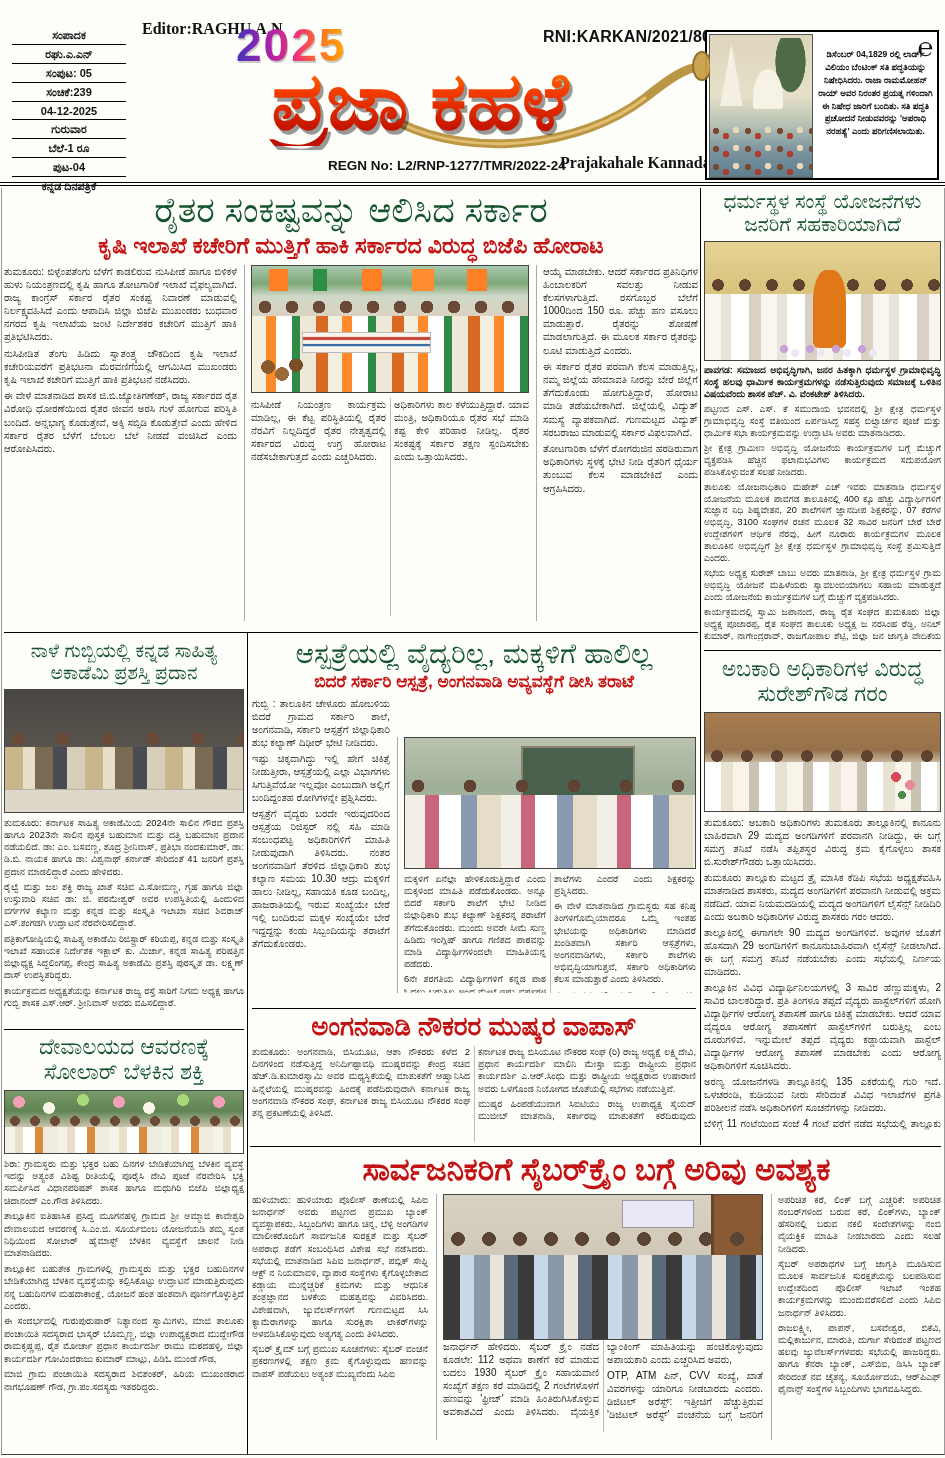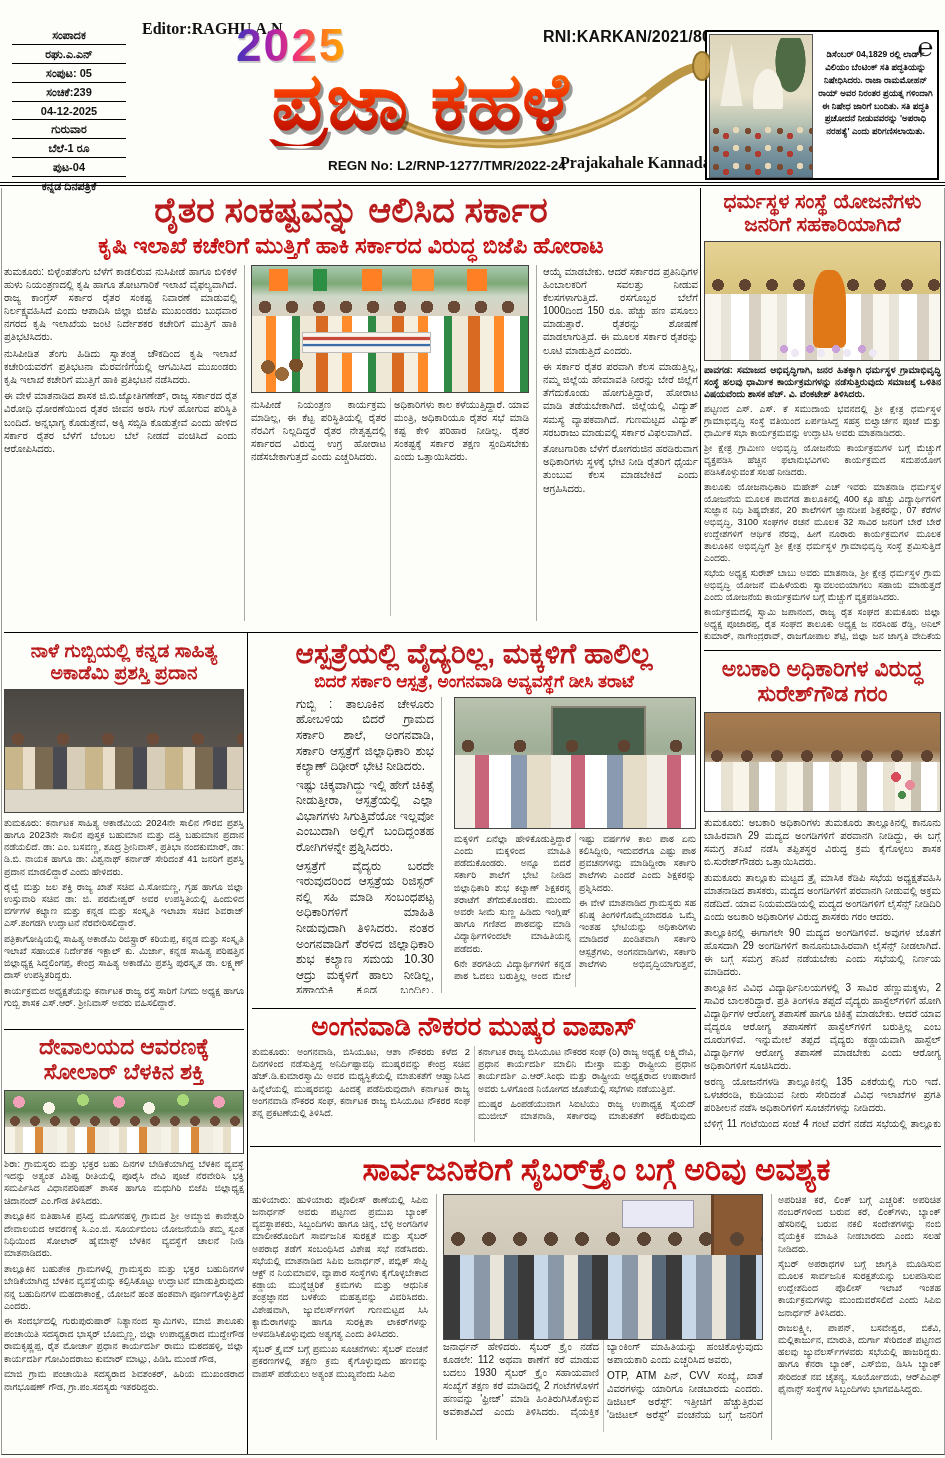--- a/index.html
+++ b/index.html
@@ -25,21 +25,21 @@
   .regn{position:absolute;left:328px;top:158px;font-weight:bold;font-size:13.5px;}
   .tagline{position:absolute;left:560px;top:154px;font-family:"Liberation Serif",serif;font-weight:bold;font-size:16px;}
   .history-box{position:absolute;left:705px;top:30px;width:234px;height:150px;border:2px solid #000;background:#fff;display:flex;padding:2px;gap:3px;box-sizing:border-box;}
   .history-img{position:relative;width:102px;height:100%;border:1px solid #555;overflow:hidden;flex:none;}
   .history-text{position:relative;flex:1;font-size:8.6px;font-weight:bold;line-height:1.5;text-align:center;padding-top:14px;}
   .history-sym{position:absolute;top:-6px;right:2px;font-family:"Liberation Serif",serif;font-style:italic;font-size:26px;font-weight:bold;}
   .history-date{font-weight:bold;}
   .double-rule{position:absolute;left:0;top:182px;width:945px;height:4px;border-top:1.5px solid #000;border-bottom:1.5px solid #000;box-sizing:border-box;}
   
   .art{position:absolute;overflow:hidden;}
-  .hl-black{font-weight:700;text-align:center;color:#b91c1c;line-height:1.15;}
+  .hl-black{font-weight:400;text-align:center;color:#14532d;line-height:1.15;}
   .hl-red{font-weight:900;text-align:center;color:#c41212;line-height:1.15;}
   .body-txt p{margin:0 0 3px;text-align:justify;}
   .body-txt{text-align:justify;}
   .cap{font-weight:bold;}
   .vrule{position:absolute;width:0;border-left:1.5px solid #000;}
   .hrule{position:absolute;height:0;border-top:1.5px solid #000;}
   .colrule{border-left:1px solid #aaa;}
   .frame{position:absolute;left:1px;top:188px;width:942px;height:1266px;border-left:1px solid #999;border-right:1px solid #999;border-bottom:1.5px solid #444;pointer-events:none;}
   
   .photo{position:relative;overflow:hidden;border:1px solid #444;width:100%;box-sizing:border-box;}
@@ -215,26 +215,26 @@
       <p>ರೈಲ್ವೆ ಮತ್ತು ಜಲ ಶಕ್ತಿ ರಾಜ್ಯ ಖಾತೆ ಸಚಿವ ವಿ.ಸೋಮಣ್ಣ, ಗೃಹ ಹಾಗೂ ಜಿಲ್ಲಾ ಉಸ್ತುವಾರಿ ಸಚಿವ ಡಾ: ಜಿ. ಪರಮೇಶ್ವರ್ ಅವರ ಉಪಸ್ಥಿತಿಯಲ್ಲಿ ಹಿಂದುಳಿದ ವರ್ಗಗಳ ಕಲ್ಯಾಣ ಮತ್ತು ಕನ್ನಡ ಮತ್ತು ಸಂಸ್ಕೃತಿ ಇಲಾಖಾ ಸಚಿವ ಶಿವರಾಜ್ ಎಸ್.ತಂಗಡಗಿ ಉದ್ಘಾಟನೆ ನೆರವೇರಿಸಲಿದ್ದಾರೆ.</p>
       <p>ಪತ್ರಿಕಾಗೋಷ್ಠಿಯಲ್ಲಿ ಸಾಹಿತ್ಯ ಅಕಾಡೆಮಿ ರಿಜಿಸ್ಟ್ರಾರ್ ಕರಿಯಪ್ಪ, ಕನ್ನಡ ಮತ್ತು ಸಂಸ್ಕೃತಿ ಇಲಾಖೆ ಸಹಾಯಕ ನಿರ್ದೇಶಕ ಇಕ್ಬಾಲ್ ಕು. ಮಿರ್ಜಾ, ಕನ್ನಡ ಸಾಹಿತ್ಯ ಪರಿಷತ್ತಿನ ಜಿಲ್ಲಾಧ್ಯಕ್ಷ ಸಿದ್ಧಲಿಂಗಪ್ಪ, ಕೇಂದ್ರ ಸಾಹಿತ್ಯ ಅಕಾಡೆಮಿ ಪ್ರಶಸ್ತಿ ಪುರಸ್ಕೃತ ಡಾ. ಲಕ್ಷ್ಮಣ್ ದಾಸ್ ಉಪಸ್ಥಿತರಿದ್ದರು.</p>
       <p>ಕಾರ್ಯಕ್ರಮದ ಅಧ್ಯಕ್ಷತೆಯನ್ನು ಕರ್ನಾಟಕ ರಾಜ್ಯ ರಸ್ತೆ ಸಾರಿಗೆ ನಿಗಮ ಅಧ್ಯಕ್ಷ ಹಾಗೂ ಗುಬ್ಬಿ ಶಾಸಕ ಎಸ್.ಆರ್. ಶ್ರೀನಿವಾಸ್ ಅವರು ವಹಿಸಲಿದ್ದಾರೆ.</p>
     </div>
   </div>
 
   <div class="art" style="left:252px;top:638px;width:444px;height:368px;">
     <div class="hl-black" style="font-size:28px;white-space:nowrap;">ಆಸ್ಪತ್ರೆಯಲ್ಲಿ ವೈದ್ಯರಿಲ್ಲ, ಮಕ್ಕಳಿಗೆ ಹಾಲಿಲ್ಲ</div>
     <div class="hl-red" style="font-size:17px;margin-top:2px;white-space:nowrap;">ಬಿದರೆ ಸರ್ಕಾರಿ ಆಸ್ಪತ್ರೆ, ಅಂಗನವಾಡಿ ಅವ್ಯವಸ್ಥೆಗೆ ಡೀಸಿ ತರಾಟೆ</div>
     <div style="display:flex;gap:7px;margin-top:5px;height:296px;">
-      <div class="body-txt" style="width:138px;font-size:12px;line-height:1.3;overflow:hidden;margin-left:44px;">
+      <div class="body-txt" style="width:138px;font-size:10px;line-height:1.3;overflow:hidden;">
         <p>ಗುಬ್ಬಿ : ತಾಲೂಕಿನ ಚೇಳೂರು ಹೋಬಳಿಯ ಬಿದರೆ ಗ್ರಾಮದ ಸರ್ಕಾರಿ ಶಾಲೆ, ಅಂಗನವಾಡಿ, ಸರ್ಕಾರಿ ಆಸ್ಪತ್ರೆಗೆ ಜಿಲ್ಲಾಧಿಕಾರಿ ಶುಭ ಕಲ್ಯಾಣ್ ದಿಢೀರ್ ಭೇಟಿ ನೀಡಿದರು.</p>
         <p>ಇಷ್ಟು ಚಿಕ್ಕವಾಗಿದ್ದು ಇಲ್ಲಿ ಹೇಗೆ ಚಿಕಿತ್ಸೆ ನೀಡುತ್ತೀರಾ, ಆಸ್ಪತ್ರೆಯಲ್ಲಿ ಎಲ್ಲಾ ವಿಭಾಗಗಳು ಸಿಗುತ್ತಿವೆಯೋ ಇಲ್ಲವೋ ಎಂಬುದಾಗಿ ಅಲ್ಲಿಗೆ ಬಂದಿದ್ದಂತಹ ರೋಗಿಗಳನ್ನೇ ಪ್ರಶ್ನಿಸಿದರು.</p>
         <p>ಆಸ್ಪತ್ರೆಗೆ ವೈದ್ಯರು ಬರದೇ ಇರುವುದರಿಂದ ಆಸ್ಪತ್ರೆಯ ರಿಜಿಸ್ಟರ್ ನಲ್ಲಿ ಸಹಿ ಮಾಡಿ ಸಂಬಂಧಪಟ್ಟ ಅಧಿಕಾರಿಗಳಿಗೆ ಮಾಹಿತಿ ನೀಡುವುದಾಗಿ ತಿಳಿಸಿದರು. ನಂತರ ಅಂಗನವಾಡಿಗೆ ತೆರಳಿದ ಜಿಲ್ಲಾಧಿಕಾರಿ ಶುಭ ಕಲ್ಯಾಣ ಸಮಯ 10.30 ಆದ್ರು ಮಕ್ಕಳಿಗೆ ಹಾಲು ನೀಡಿಲ್ಲ, ಸಹಾಯಕಿ ಕೂಡ ಬಂದಿಲ್ಲ, ಹಾಜರಾತಿಯಲ್ಲಿ ಇರುವ ಸಂಖ್ಯೆಯೇ ಬೇರೆ ಇಲ್ಲಿ ಬಂದಿರುವ ಮಕ್ಕಳ ಸಂಖ್ಯೆಯೇ ಬೇರೆ ಇದ್ದದ್ದನ್ನು ಕಂಡು ಸಿಬ್ಬಂದಿಯನ್ನು ತರಾಟೆಗೆ ತೆಗೆದುಕೊಂಡರು.</p>
       </div>
-      <div class="colrule" style="flex:1;padding-left:12px;overflow:hidden;">
+      <div class="colrule" style="flex:1;padding-left:6px;overflow:hidden;margin-top:40px;">
         <div class="photo pp-hospital" style="height:132px;">
           <div class="hs-board"></div>
           <div class="ph-heads"></div>
           <div class="ph-bodies" style="top:44%;"></div>
         </div>
         <div class="body-txt two-col" style="font-size:9.4px;line-height:1.3;margin-top:4px;height:154px;overflow:hidden;">
           <p>ಮಕ್ಕಳಿಗೆ ಏನೆಲ್ಲಾ ಹೇಳಿಕೊಡುತ್ತಿದ್ದಾರೆ ಎಂದು ಮಕ್ಕಳಿಂದ ಮಾಹಿತಿ ಪಡೆದುಕೊಂಡರು. ಅನ್ನೂ ಬಿದರೆ ಸರ್ಕಾರಿ ಶಾಲೆಗೆ ಭೇಟಿ ನೀಡಿದ ಜಿಲ್ಲಾಧಿಕಾರಿ ಶುಭ ಕಲ್ಯಾಣ್ ಶಿಕ್ಷಕರನ್ನ ತರಾಟೆಗೆ ತೆಗೆದುಕೊಂಡರು. ಮುಂದು ಅವರೇ ಸೀಮೆ ಸುಣ್ಣ ಹಿಡಿದು ಇಂಗ್ಲಿಷ್ ಹಾಗೂ ಗಣಿತದ ಪಾಠವನ್ನು ಮಾಡಿ ವಿದ್ಯಾರ್ಥಿಗಳಿಂದಲೇ ಮಾಹಿತಿಯನ್ನ ಪಡೆದರು.</p>
           <p>6ನೇ ತರಗತಿಯ ವಿದ್ಯಾರ್ಥಿಗಳಿಗೆ ಕನ್ನಡ ಪಾಠ ಓದಲು ಬರುತ್ತಿಲ್ಲ ಅಂದ ಮೇಲೆ ಇಷ್ಟು ವರ್ಷಗಳ ಕಾಲ ಪಾಠ ಏನು ಕಲಿಸಿದ್ದೀರಿ, ಇದುವರೆಗೂ ಎಷ್ಟು ಪಾಠ ಪ್ರವಚನಗಳನ್ನು ಮಾಡಿದ್ದೀರಾ ಸರ್ಕಾರಿ ಶಾಲೆಗಳು ಎಂದರೆ ಎಂದು ಶಿಕ್ಷಕರನ್ನು ಪ್ರಶ್ನಿಸಿದರು.</p>
           <p>ಈ ವೇಳೆ ಮಾತನಾಡಿದ ಗ್ರಾಮಸ್ಥರು ಸಹ ಕನಿಷ್ಠ ತಿಂಗಳಿಗೊಮ್ಮೆಯಾದರೂ ಒಮ್ಮೆ ಇಂತಹ ಭೇಟಿಯನ್ನು ಅಧಿಕಾರಿಗಳು ಮಾಡಿದರೆ ಖಂಡಿತವಾಗಿ ಸರ್ಕಾರಿ ಆಸ್ಪತ್ರೆಗಳು, ಅಂಗನವಾಡಿಗಳು, ಸರ್ಕಾರಿ ಶಾಲೆಗಳು ಅಭಿವೃದ್ಧಿಯಾಗುತ್ತವೆ, ಸರ್ಕಾರಿ ಅಧಿಕಾರಿಗಳು ಕೆಲಸ ಮಾಡುತ್ತಾರೆ ಎಂದು ತಿಳಿಸಿದರು.</p>
           <p>ಈ ಸಂದರ್ಭದಲ್ಲಿ ತಹಶೀಲ್ದಾರ್ ಬಿ ಆರತಿ, ತಾಲೂಕು ಕಾರ್ಯ ನಿರ್ವಹಣಾ ಅಧಿಕಾರಿ ರಂಗನಾಥ್, ಅಭಿವೃದ್ಧಿ ಅಧಿಕಾರಿಗಳು, ಶಾಲಾ ಕಚೇರಿಯ ನಾಗಭೂಷಣ್, ಕಂದಾಯ ಅಧಿಕಾರಿಗಳು ಸೇರಿದಂತೆ ಇನ್ನಿತರರು ಹಾಜರಿದ್ದರು.</p>

